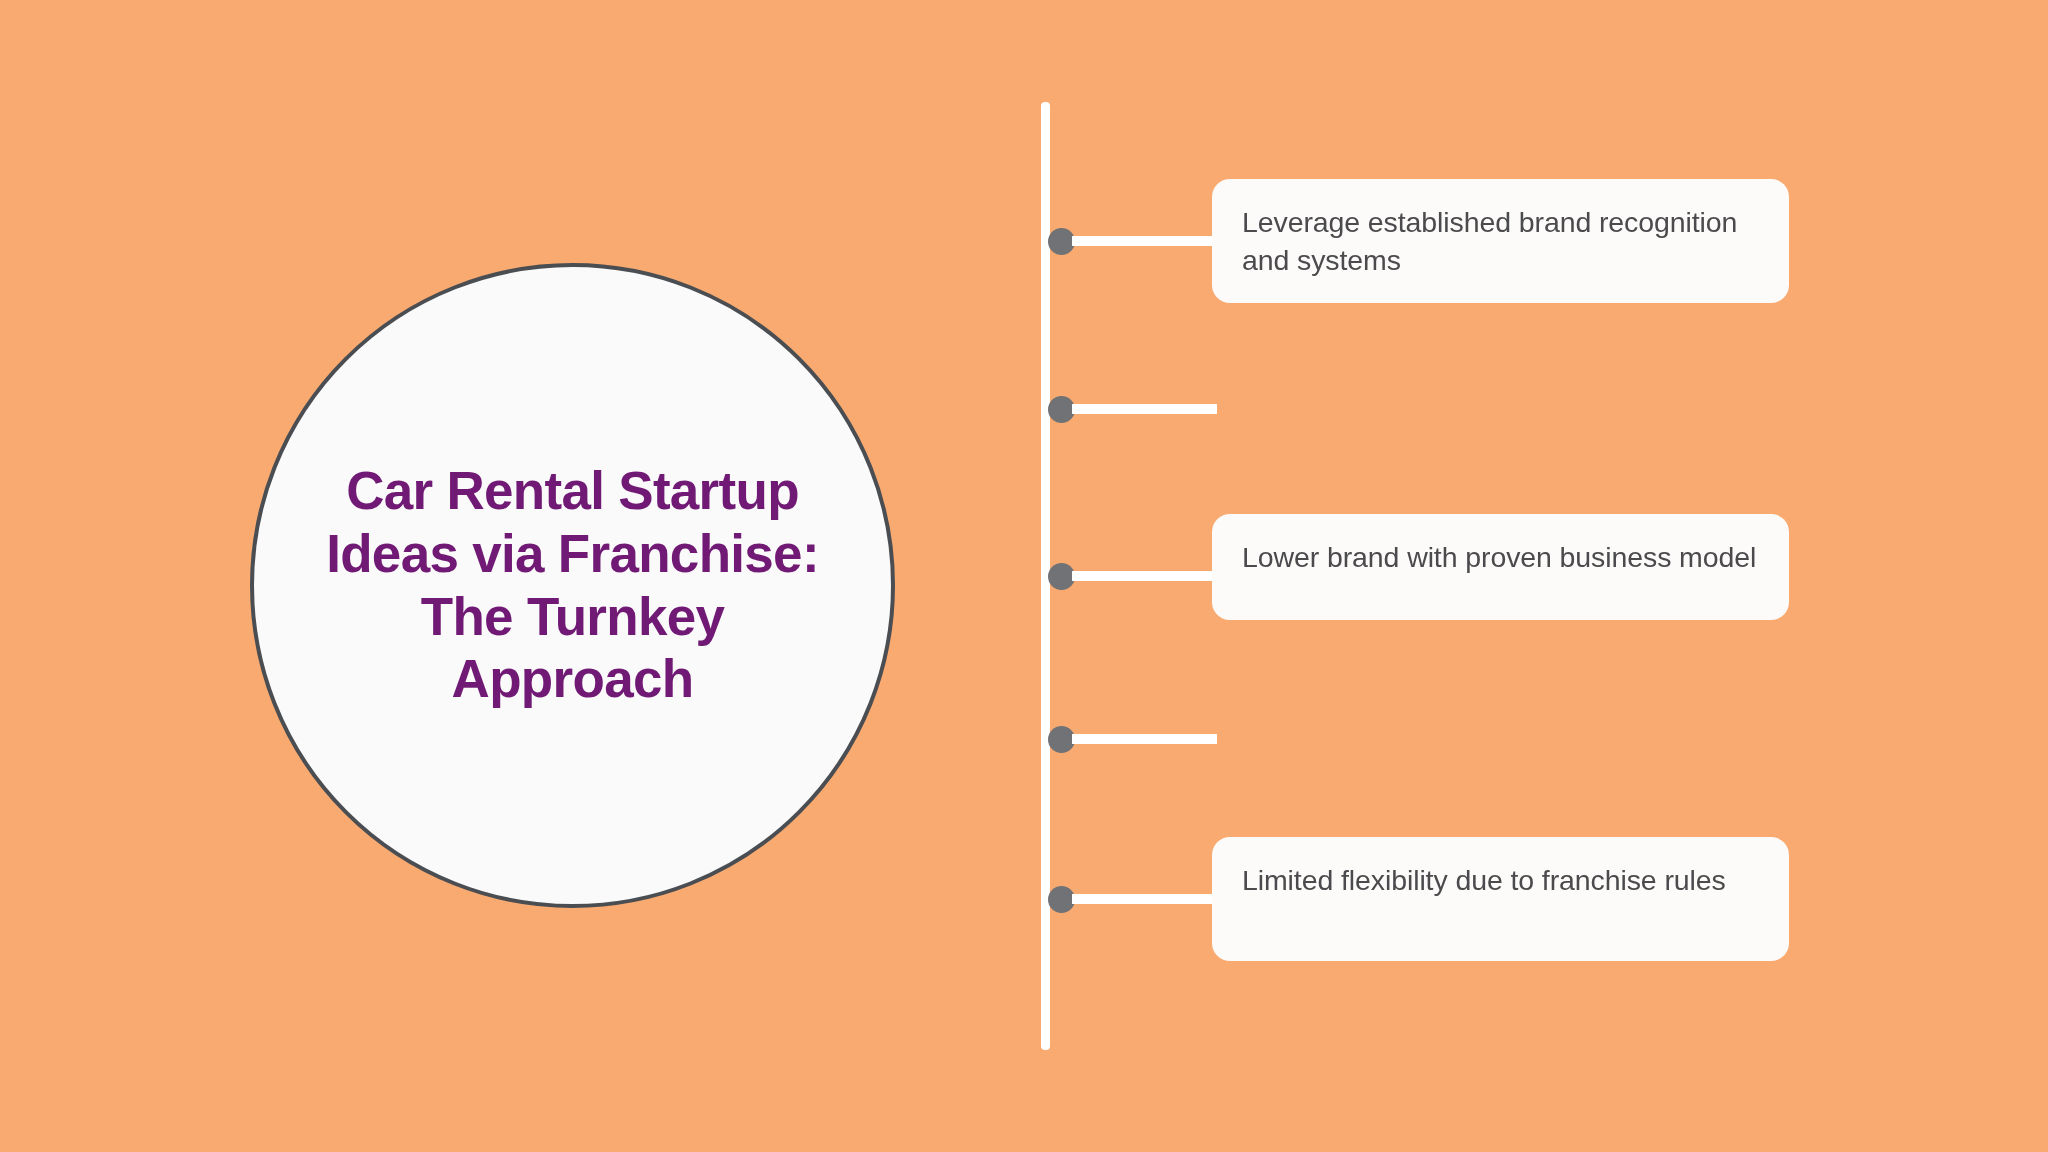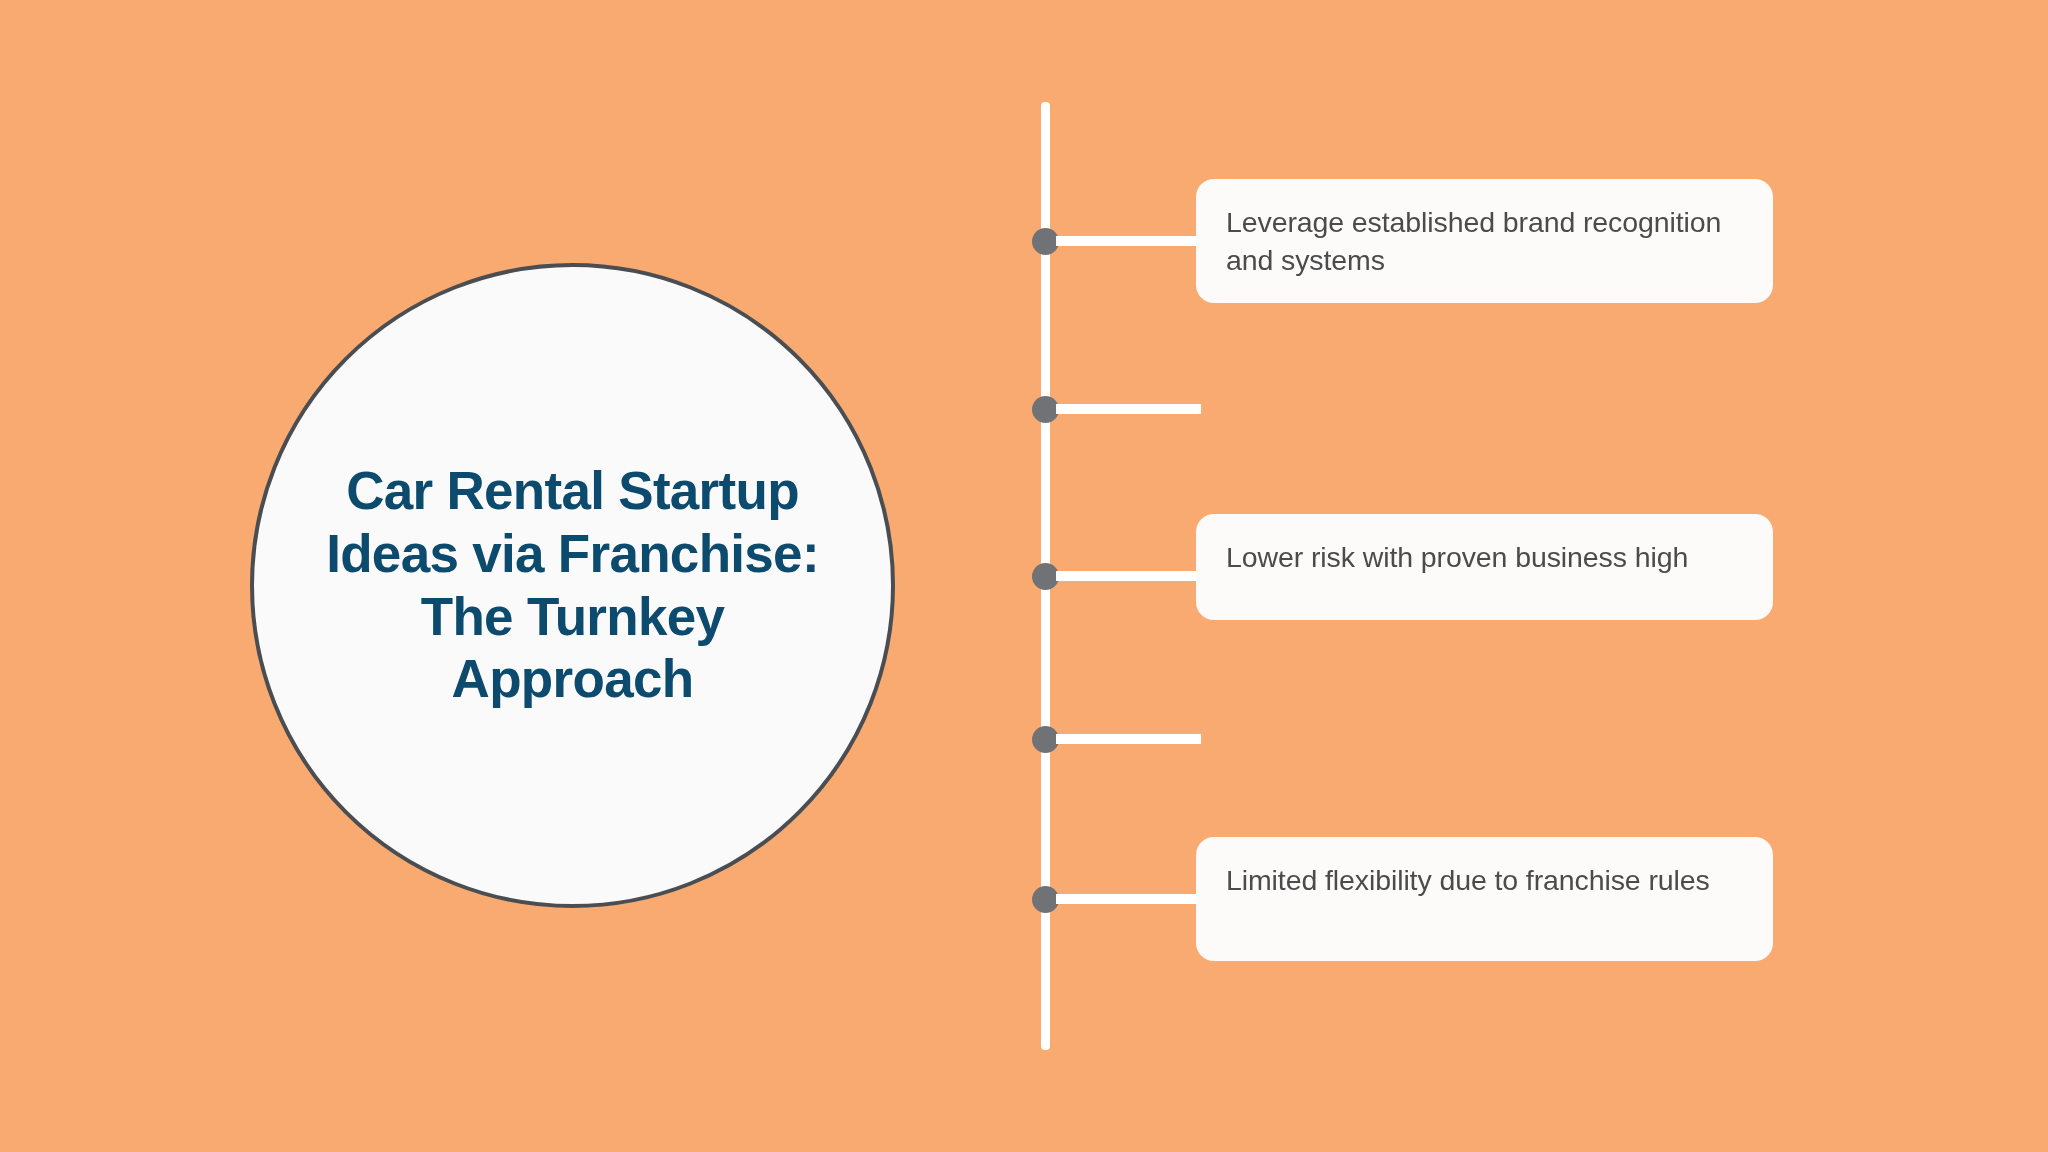--- a/index.html
+++ b/index.html
@@ -38,21 +38,21 @@
     justify-content: center;
   }
   .hero-title {
     width: 530px;
     text-align: center;
     font-family: "Liberation Sans", sans-serif;
     font-weight: bold;
     font-size: 53px;
     line-height: 1.18;
     letter-spacing: -0.7px;
-    color: #0c4a6e;
+    color: #701a75;
     margin: 0;
     padding: 0 8px;
     word-wrap: break-word;
   }
 
   
   .timeline {
     position: absolute;
     left: 1036px;
     top: 102px;
@@ -64,21 +64,21 @@
     left: 5px;
     top: 0;
     width: 9px;
     height: 948px;
     background: #FFFFFF;
     border-radius: 4px;
   }
 
   .tl-row {
     position: absolute;
-    left: 0;
+    left: 16px;
     width: 748px;
     height: 124px;
   }
   .tl-row[data-row="0"] { top: 77px; }
   .tl-row[data-row="1"] { top: 245px; }
   .tl-row[data-row="2"] { top: 412px; }
   .tl-row[data-row="3"] { top: 575px; }
   .tl-row[data-row="4"] { top: 735px; }
 
   .tl-dot {
@@ -143,21 +143,21 @@
 
     <div class="tl-row" data-row="1">
       <div class="tl-dot"></div>
       <div class="tl-connector"></div>
     </div>
 
     <div class="tl-row" data-row="2">
       <div class="tl-dot"></div>
       <div class="tl-connector"></div>
       <div class="tl-card" data-row="2">
-        <p class="tl-card-text">Lower risk with proven business high</p>
+        <p class="tl-card-text">Lower brand with proven business model</p>
       </div>
     </div>
 
     <div class="tl-row" data-row="3">
       <div class="tl-dot"></div>
       <div class="tl-connector"></div>
     </div>
 
     <div class="tl-row" data-row="4">
       <div class="tl-dot"></div>

